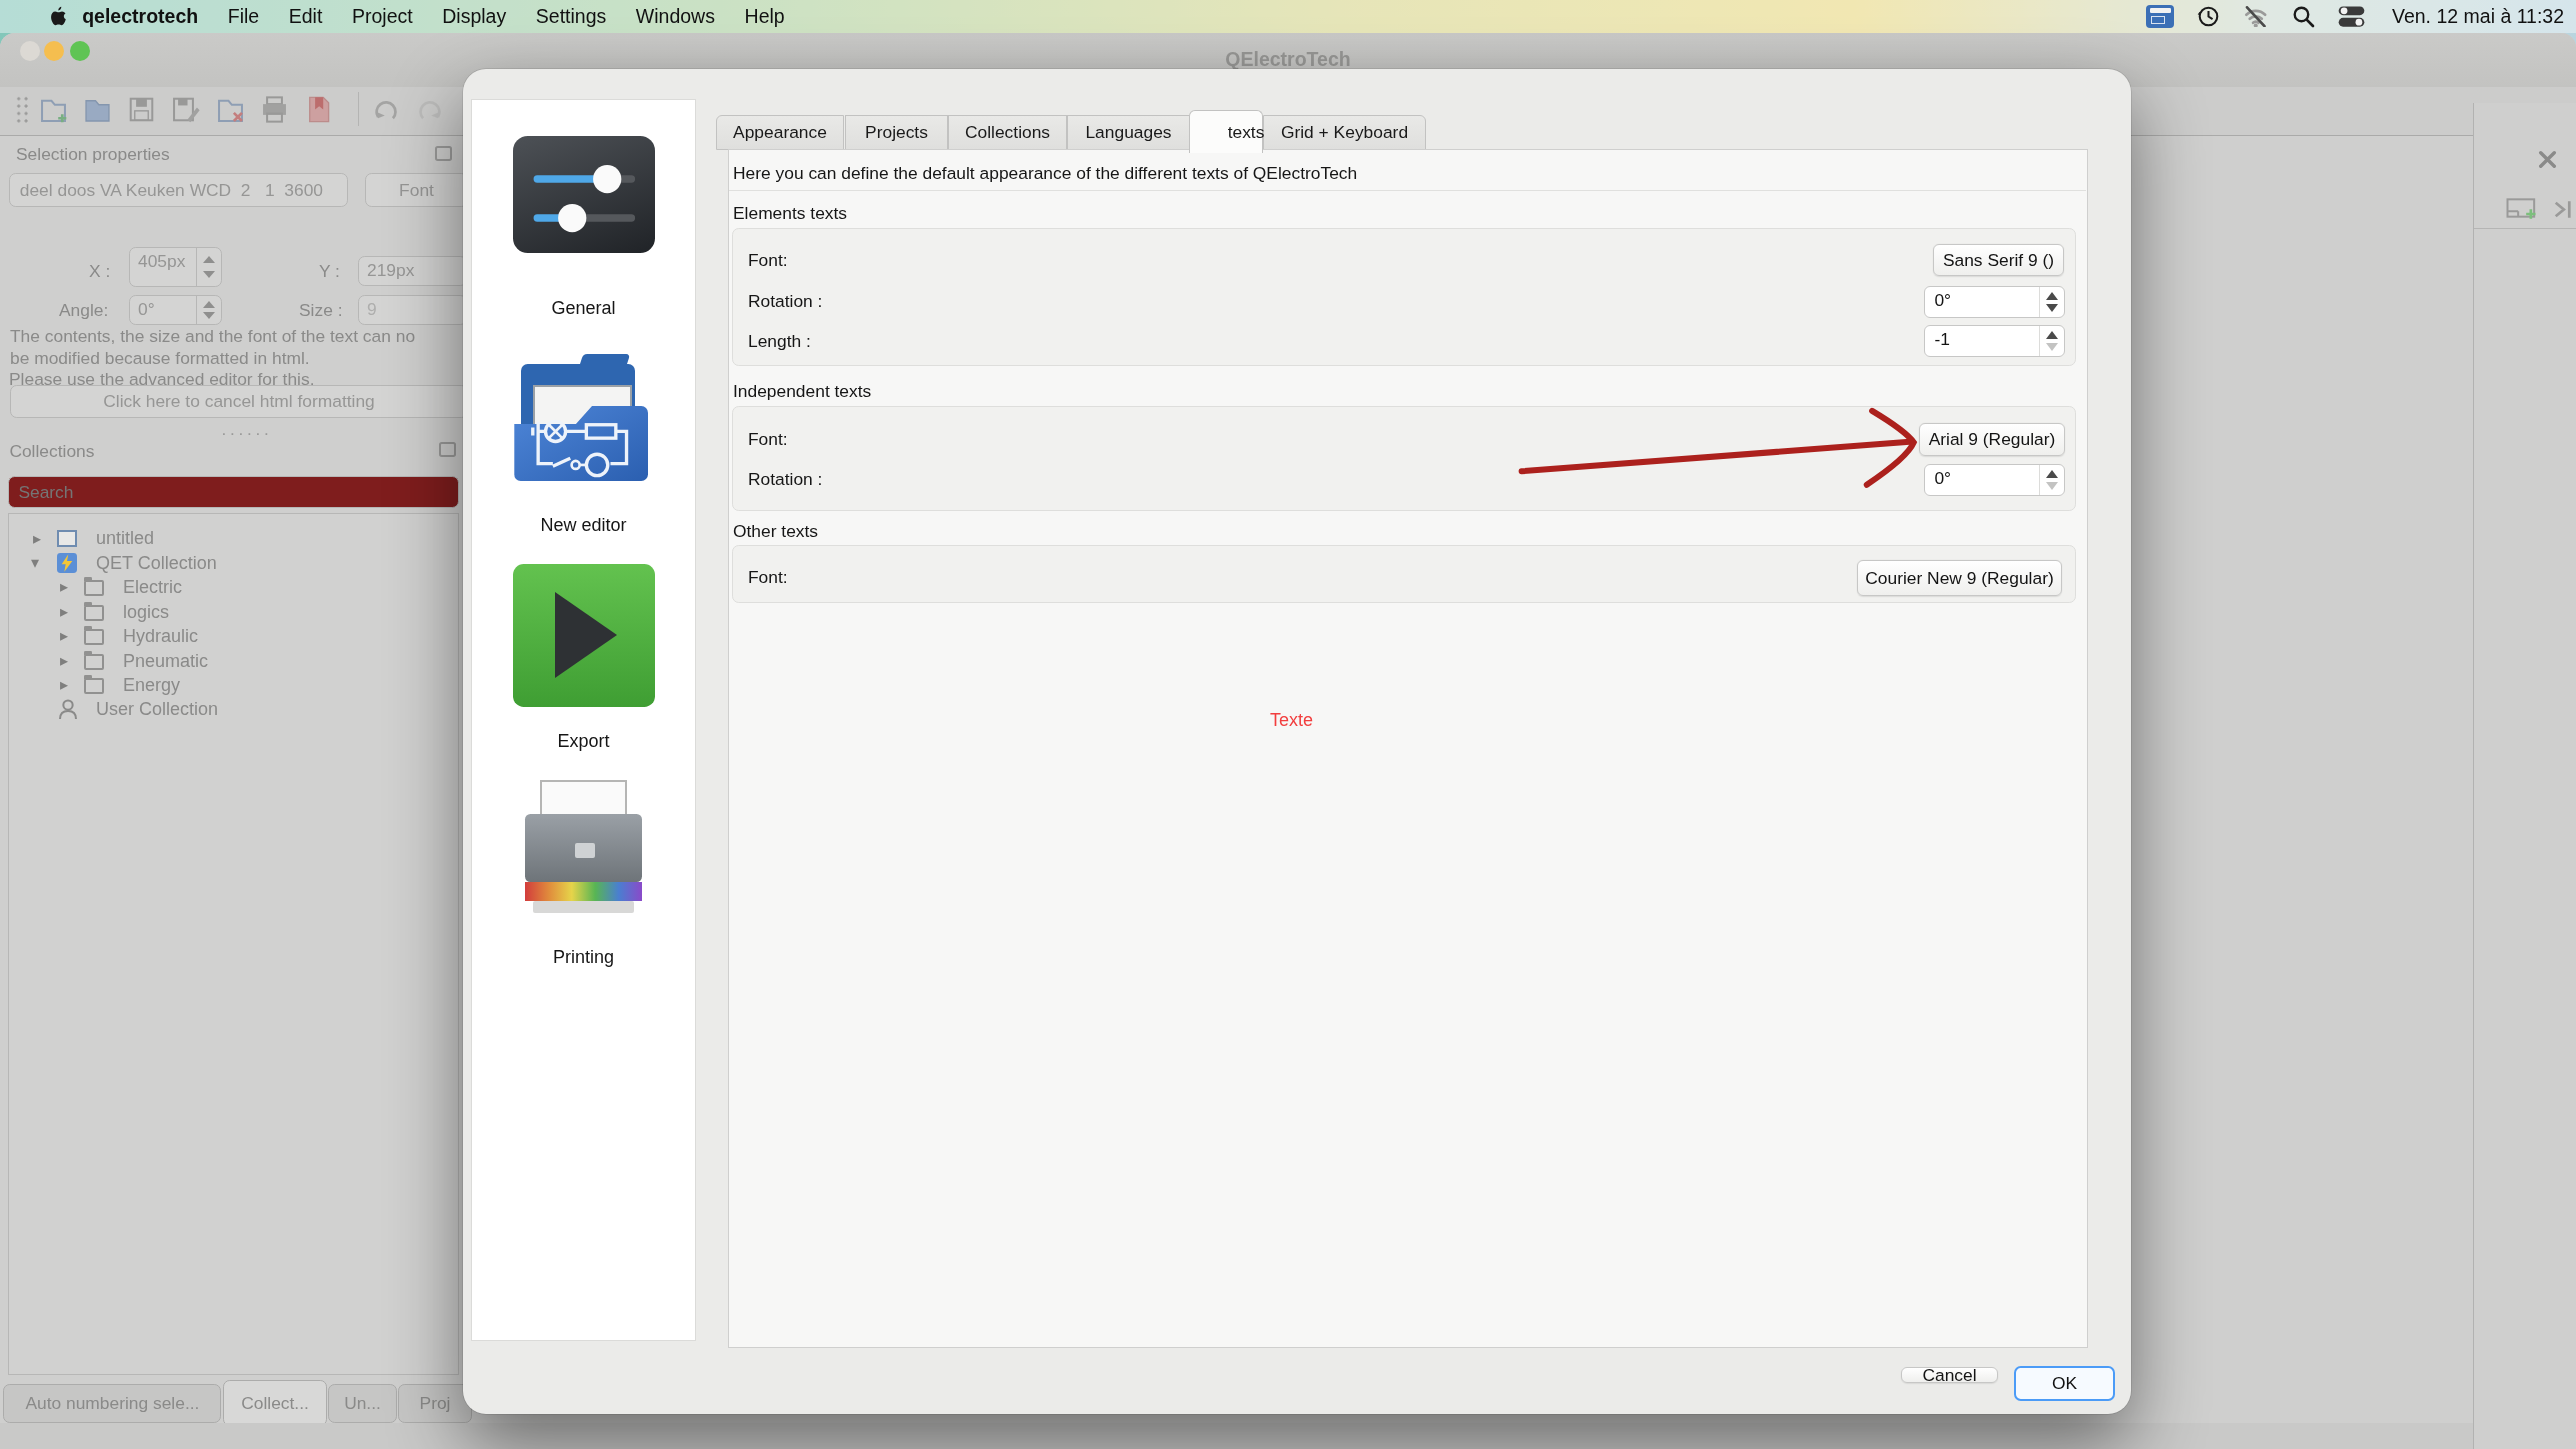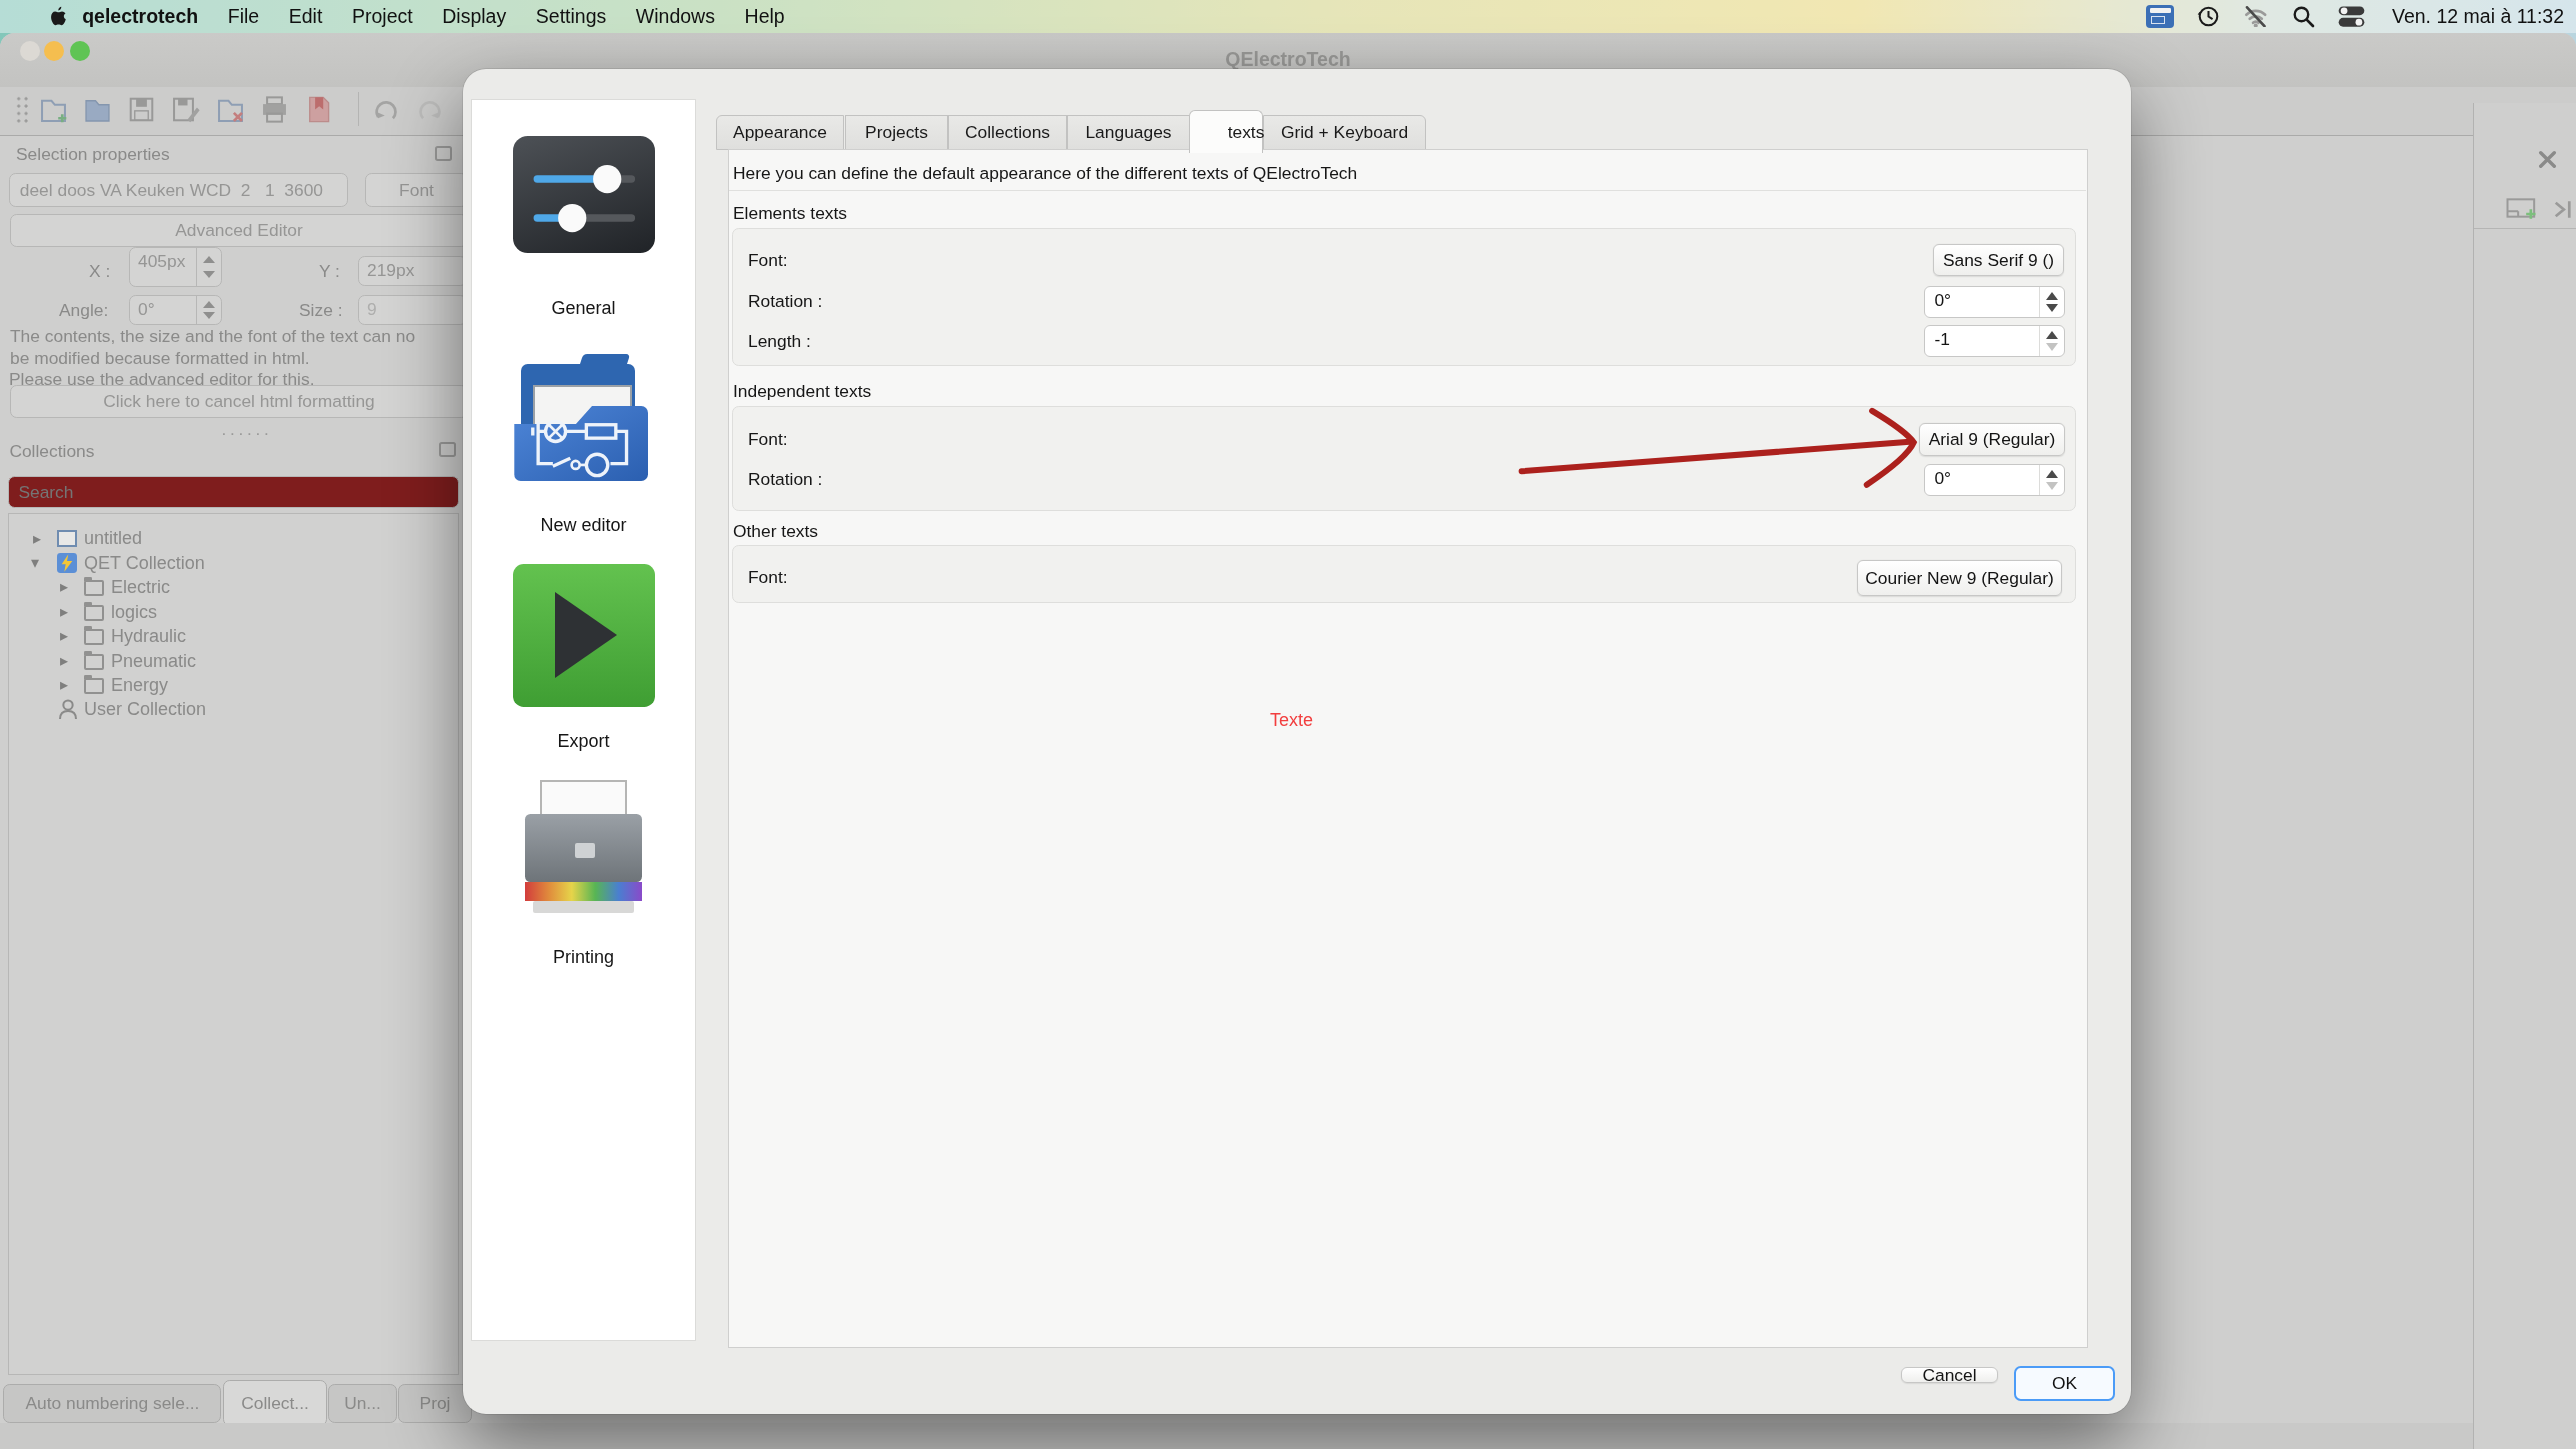--- a/index.html
+++ b/index.html
@@ -42,21 +42,21 @@
     display:flex; flex-direction:column; align-items:center; justify-content:space-evenly; border-radius:0 5.4px 5.4px 0; }
   .tri-up { width:0; height:0; border-left:6px solid transparent; border-right:6px solid transparent; border-bottom:7.4px solid #8f8f8e; }
   .tri-dn { width:0; height:0; border-left:6px solid transparent; border-right:6px solid transparent; border-top:7.4px solid #8f8f8e; }
   .minisq { position:absolute; width:17.4px; height:14.8px; border:2px solid #9b9b9a; border-radius:2.7px; background:transparent; }
 
   
   #treebox { position:absolute; left:8px; top:513px; width:451px; height:862px;
     background:#d1d1d0; border:1.3px solid #b7b7b6; }
   .trow { position:absolute; left:0; width:100%; height:24px; }
   .tch { position:absolute; top:1.3px; font-size:16px; color:#7f7f7e; }
-  .tlabel { position:absolute; top:0.7px; font-size:18px; color:#8a8a89; white-space:nowrap; }
+  .tlabel { position:absolute; top:0.7px; font-size:18px; color:#8a8a89; white-space:nowrap;margin-left:12px; }
   .fold { position:absolute; top:4px; width:20px; height:16px; border:2px solid #919190; border-radius:2px; }
   .fold::before { content:""; position:absolute; left:-2px; top:-5.4px; width:8px; height:4px; background:#919190; border-radius:1.3px 1.3px 0 0; }
 
   
   .btab { position:absolute; top:1384px; height:39px; background:#c6c6c5; border:1.3px solid #acacab;
     border-radius:6.7px; color:#8a8a89; font-size:17.4px; display:flex; align-items:center; justify-content:center; }
   .btab.active { top:1380px; height:46px; background:#d8d8d7; }
   #understrip { position:absolute; left:0; top:1423px; width:2576px; height:26px; background:#c9c9c8; }
 
   
@@ -172,23 +172,20 @@
         </svg>
       <div class="tbsep" style="left:463px"></div>
     </div>
 
     <div class="dtext" style="left:16px;top:111px;">Selection properties</div>
     <div class="minisq" style="left:435px;top:113px;"></div>
 
     <input class="dctl dinput abs" style="left: 9.4px; top: 140px; width: 339px; height: 34px;" readonly="" value="deel doos VA Keuken WCD  2   1  3600">
     <div class="dctl dbtn" style="left:365px;top:140px;width:103px;height:34px;">
         <span>Font</span>
-      </div>
-    <div class="dctl dbtn" style="left:10px;top:181px;width:458px;height:33px;">
-        <span>Advanced Editor</span>
       </div>
 
     <div class="dtext" style="left:89px;top:228px;">X :</div>
     <div class="dctl" style="left:129px;top:214px;width:93px;height:40px;">
       <span style="position:absolute;left:8px;top:2.7px;">405px</span>
       <span class="dspinbtns">
           <span class="tri-up"></span>
           <span class="tri-dn"></span>
         </span>
     </div>

